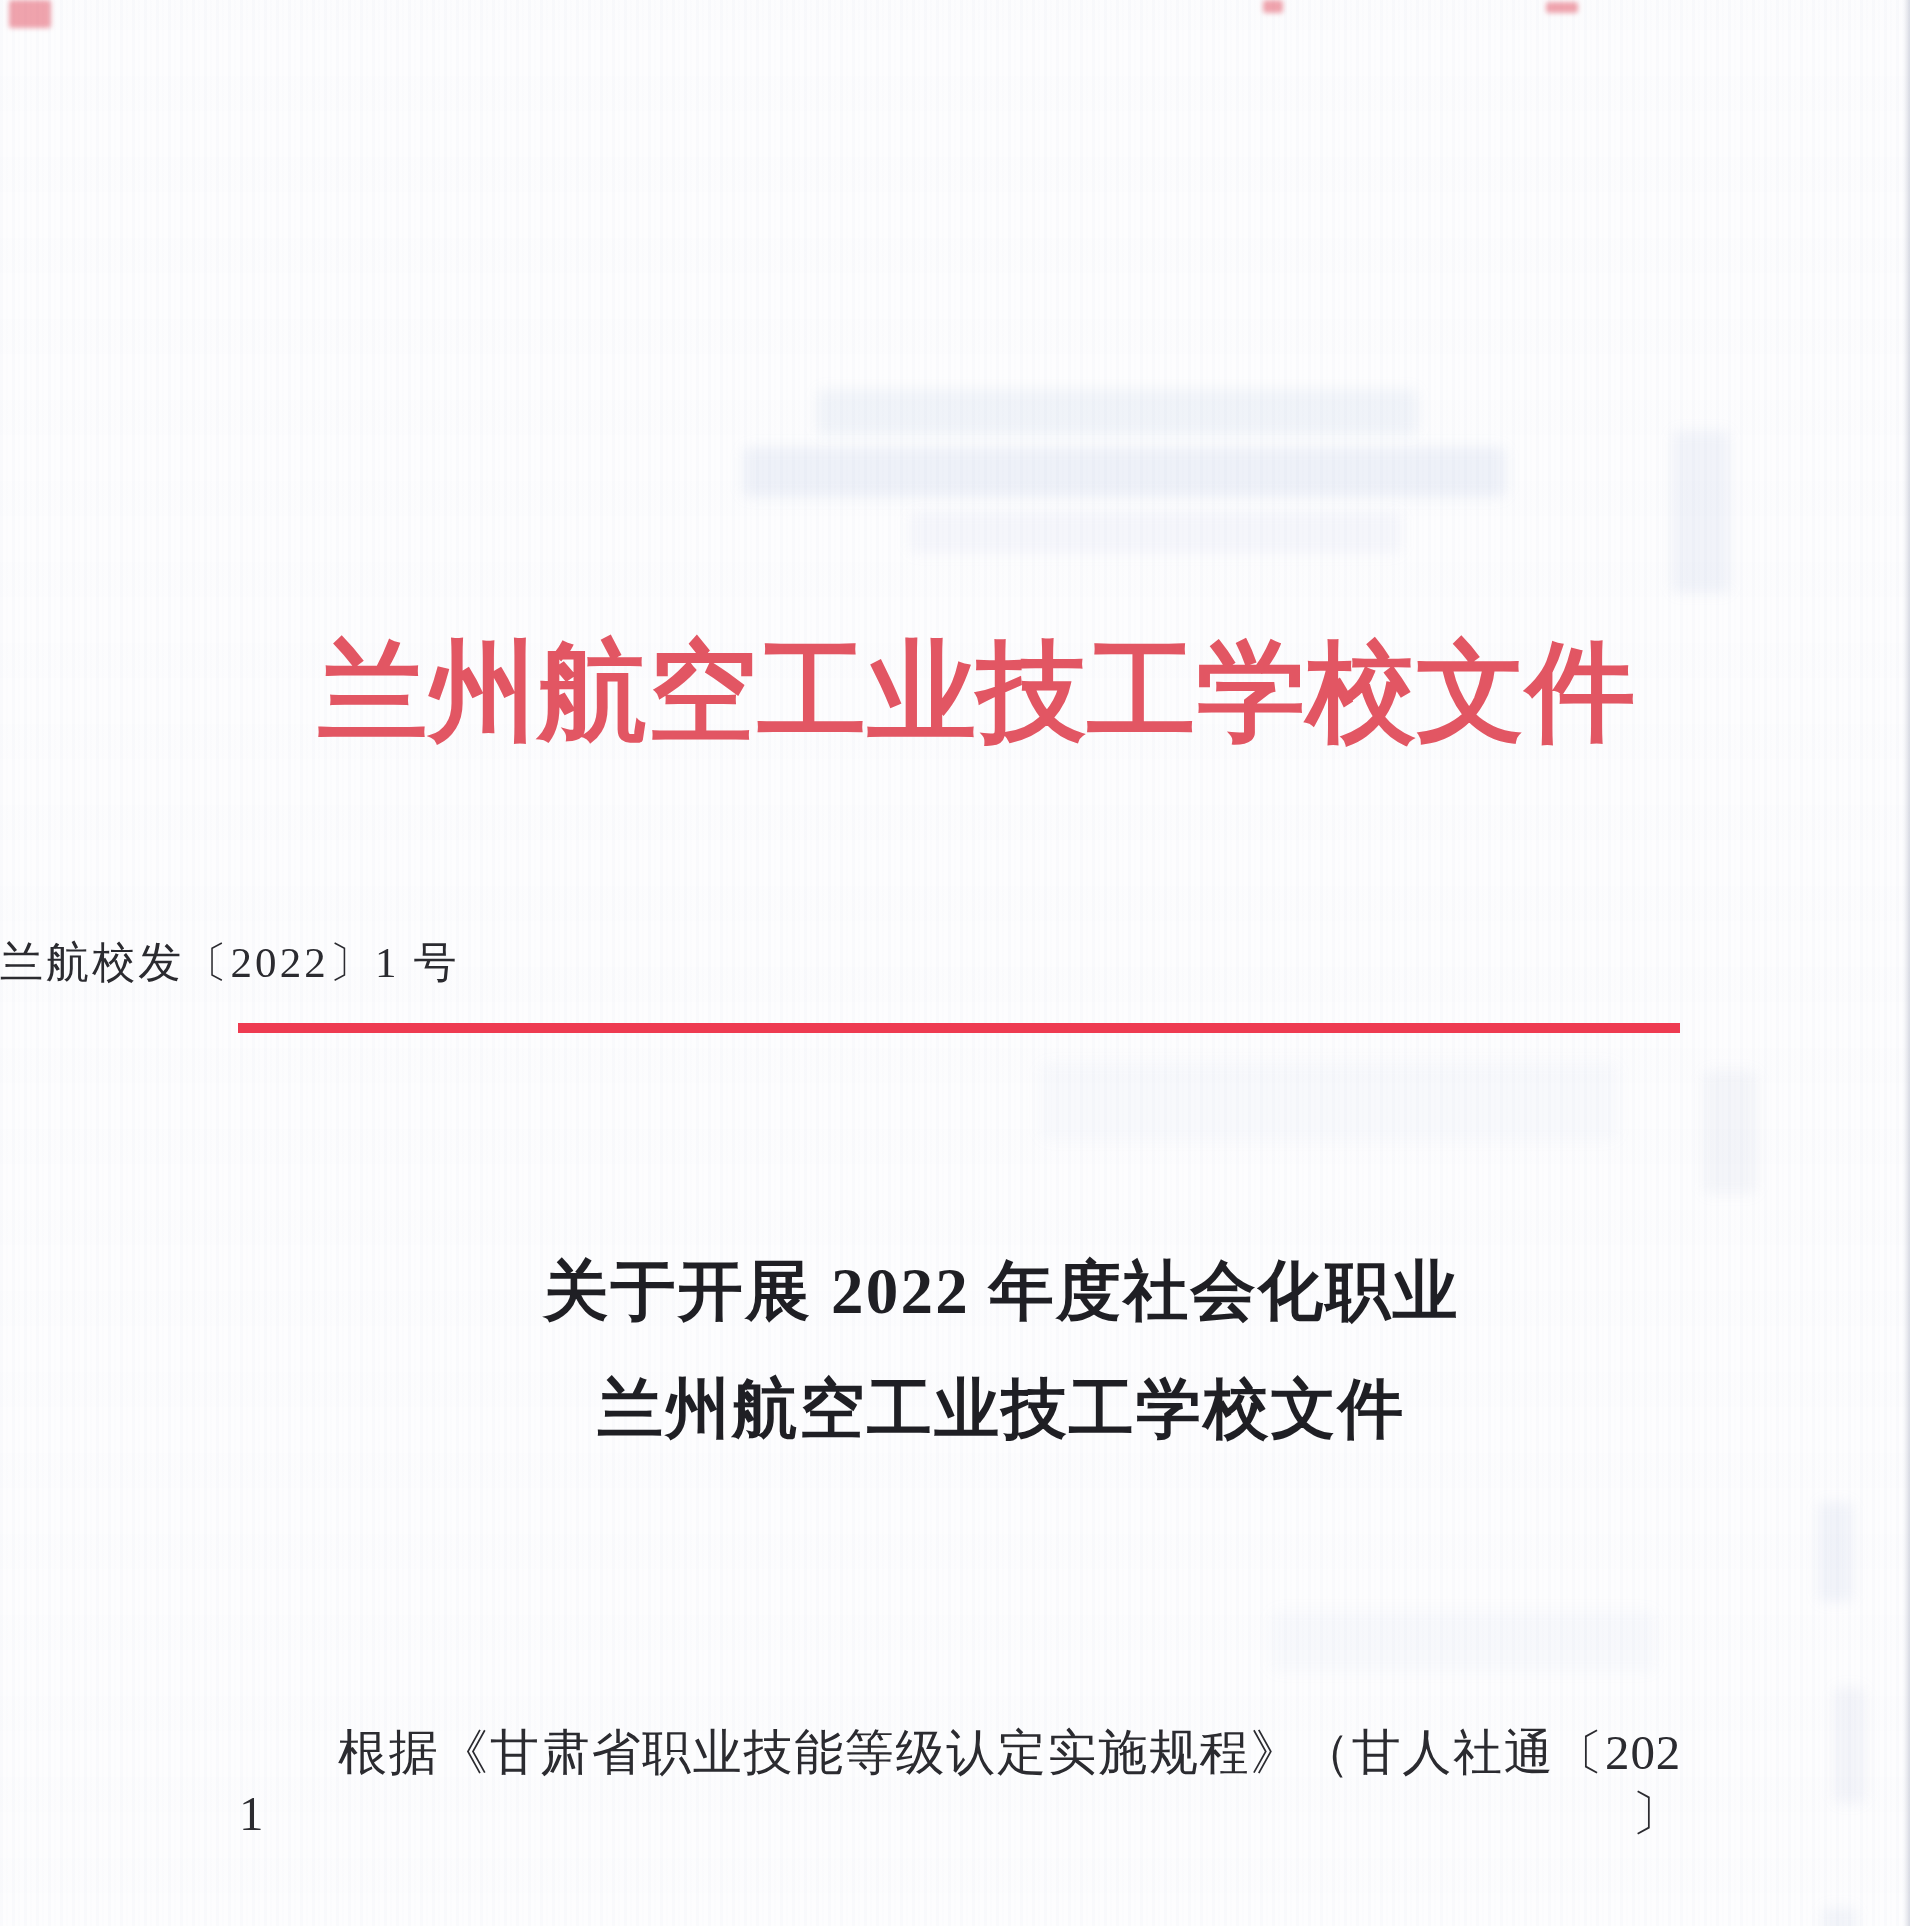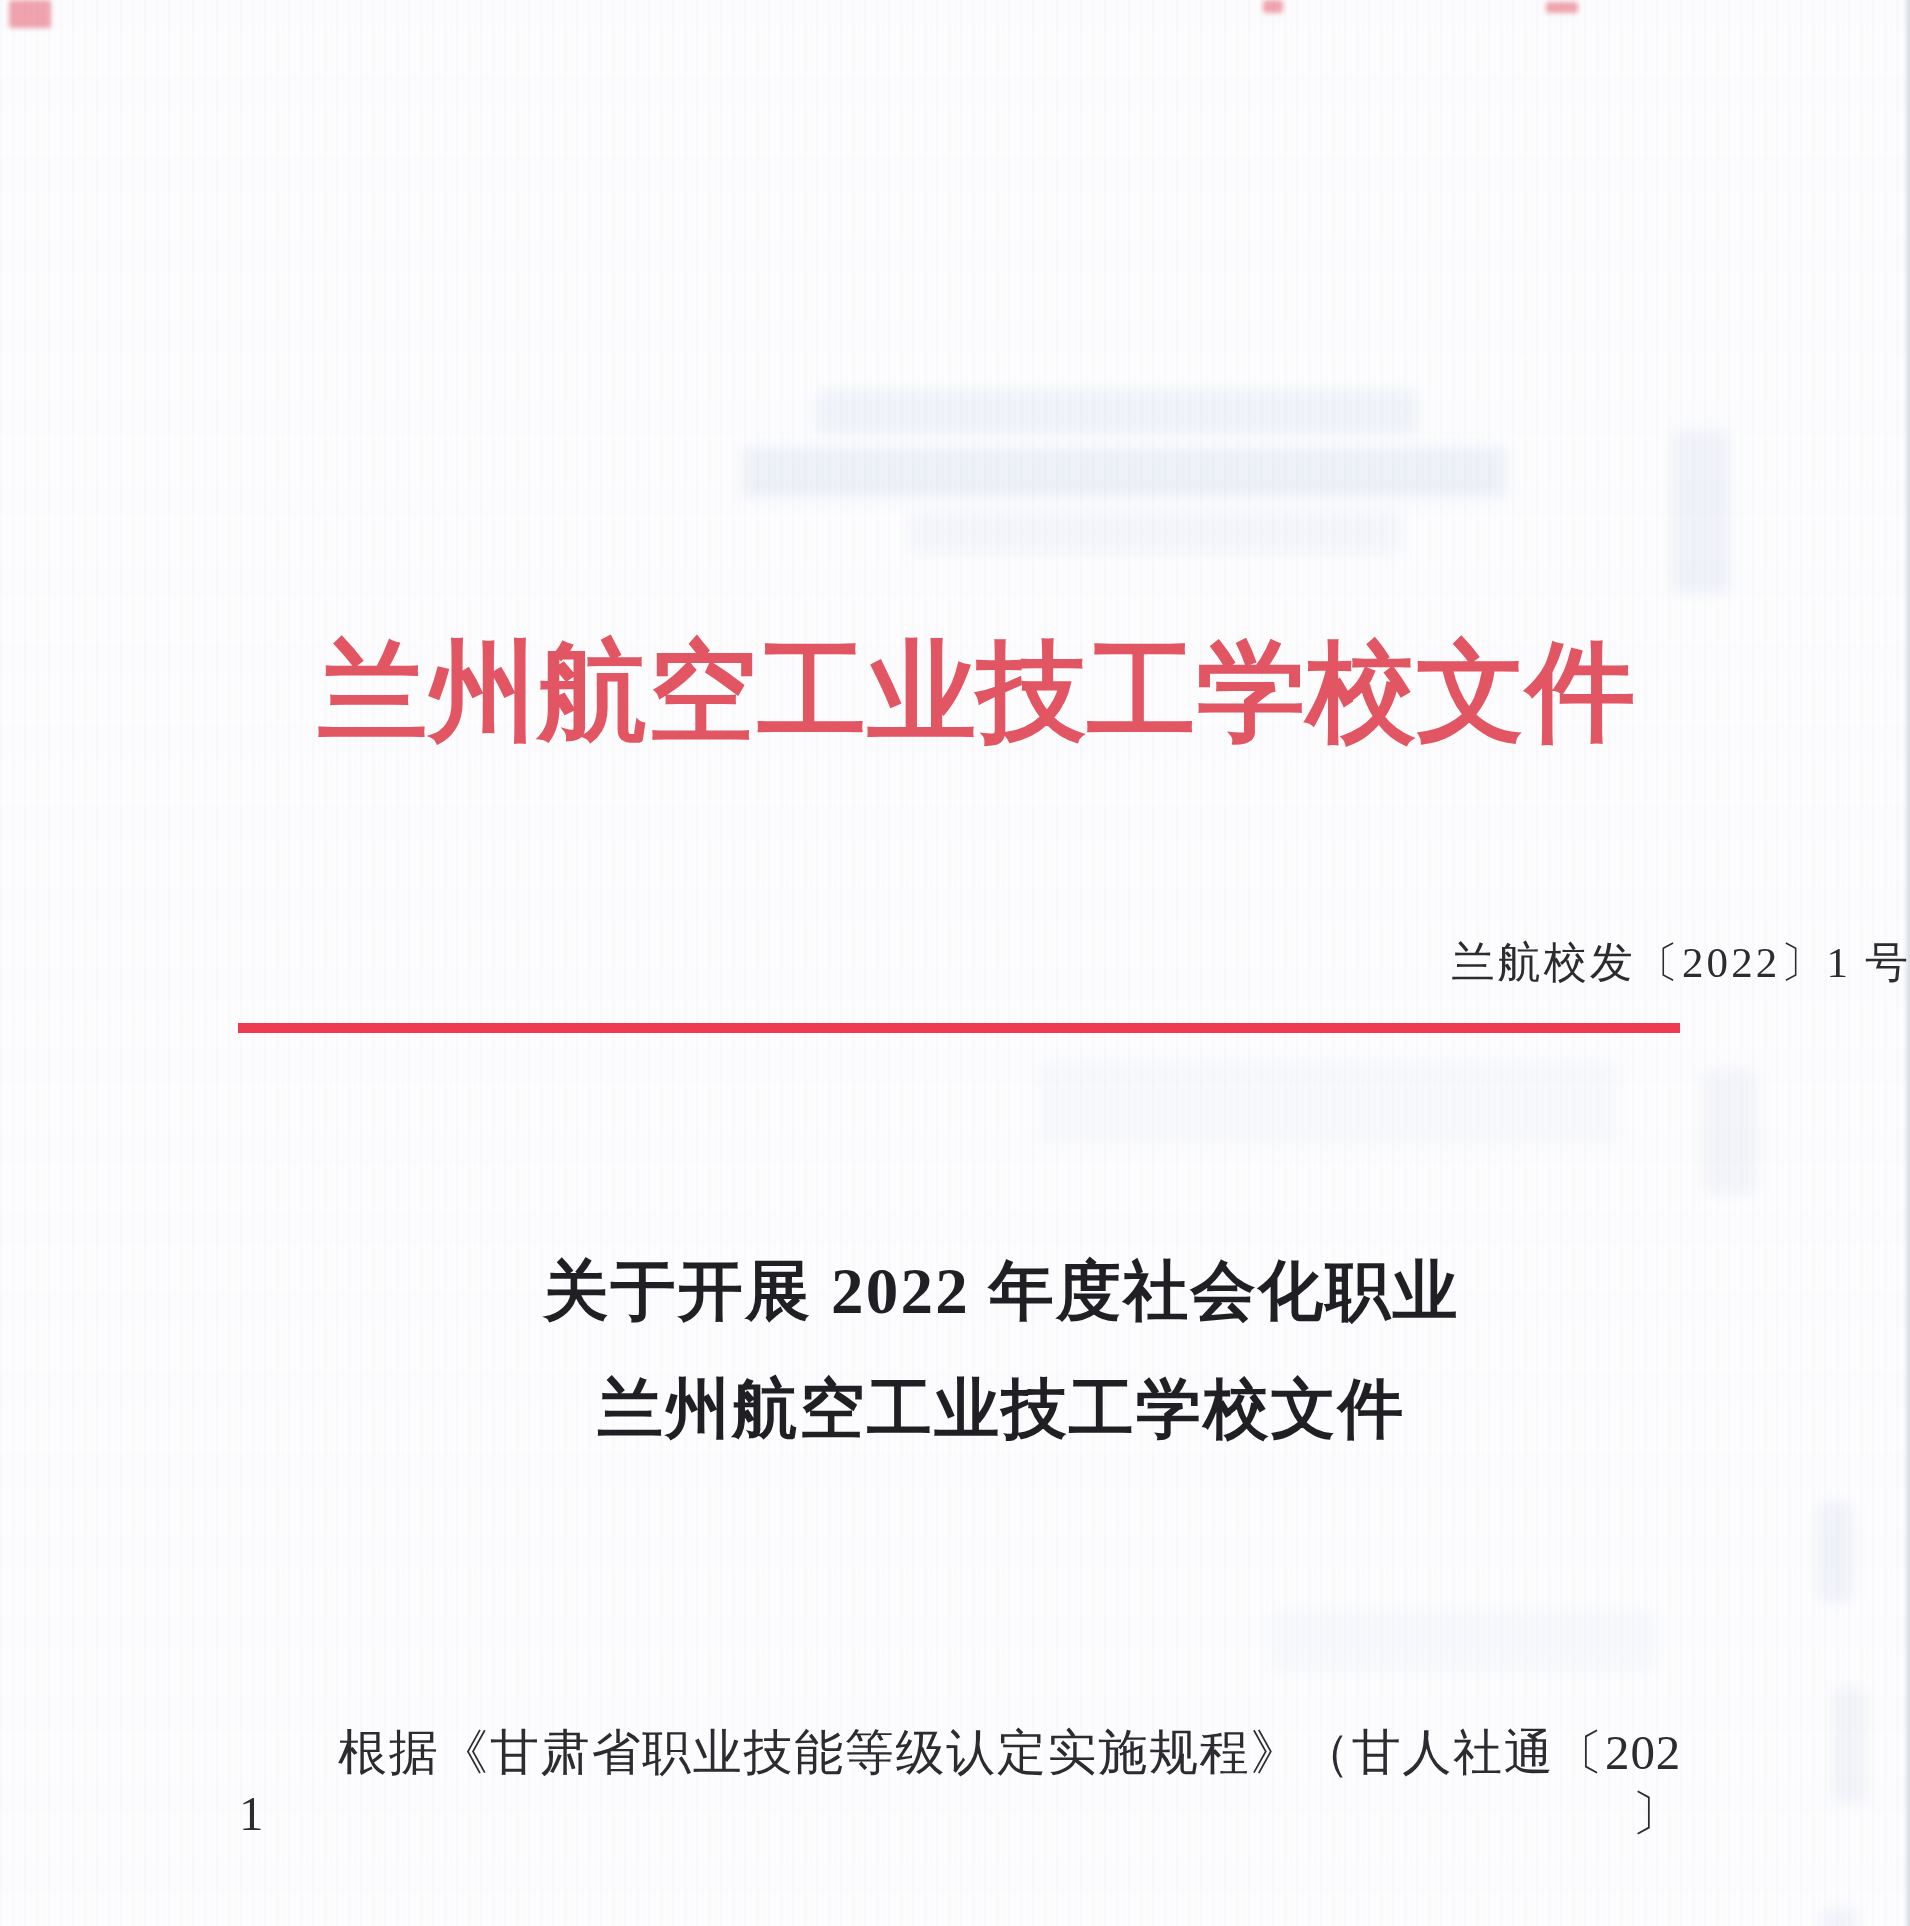--- a/index.html
+++ b/index.html
@@ -52,21 +52,21 @@
     text-align:center;
     font-size:109px;line-height:1.08;
     font-weight:bold;
     letter-spacing:0.8px;
     color:var(--masthead-red,#e25663);
     transform:translateX(21.6px);
     white-space:nowrap;
   }
   .doc-number{
     position:absolute;left:0;top:939px;width:100%;
-    text-align:right;
+    text-align:left;
     font-size:43px;line-height:1.1;
     letter-spacing:3.1px;
     white-space:nowrap;
   }
   .red-rule{
     position:absolute;left:238px;top:1023px;
     width:1442px;height:10px;
     background:var(--rule-red,#ee3b51);
   }
   .doc-title{

